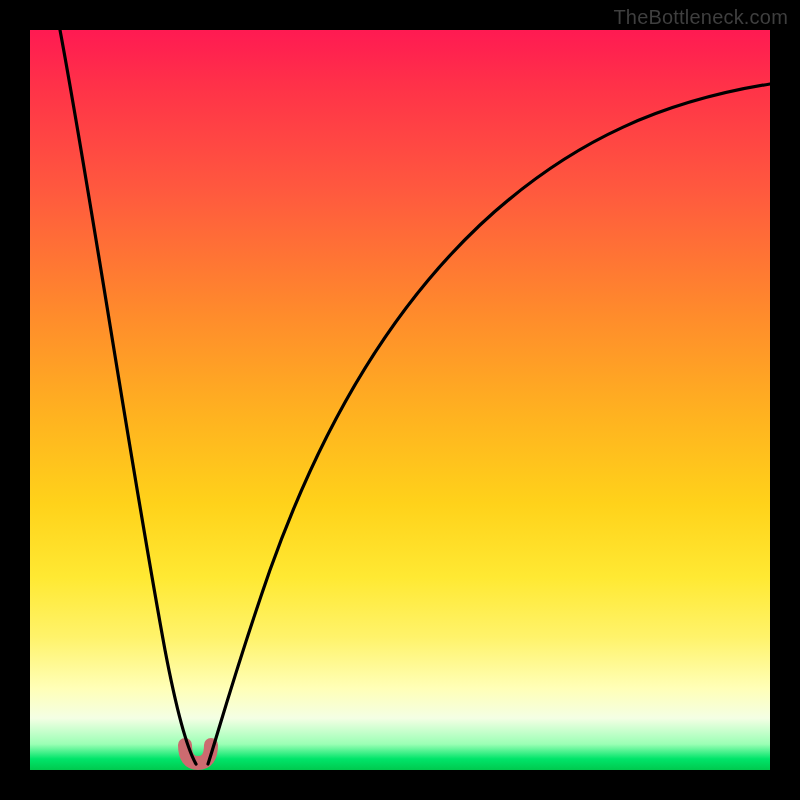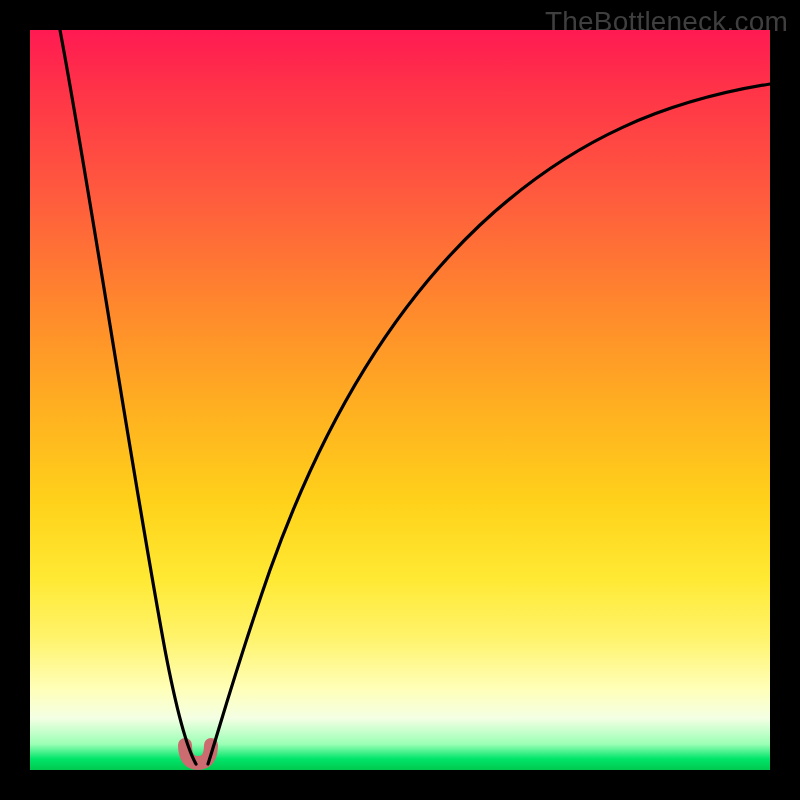--- a/index.html
+++ b/index.html
@@ -39,21 +39,21 @@
       #9bffb5 96.5%,
       #00e56a 98.5%,
       #00c94e 100%
     );
   }
   .watermark {
     position: absolute;
     top: 6px;
     right: 12px;
     color: #3f3f3f;
-    font-size: 28px;
+    font-size: 20px;
     font-weight: 500;
     letter-spacing: 0.2px;
     user-select: none;
   }
   svg.curves {
     position: absolute;
     left: 0;
     top: 0;
     width: 740px;
     height: 740px;

